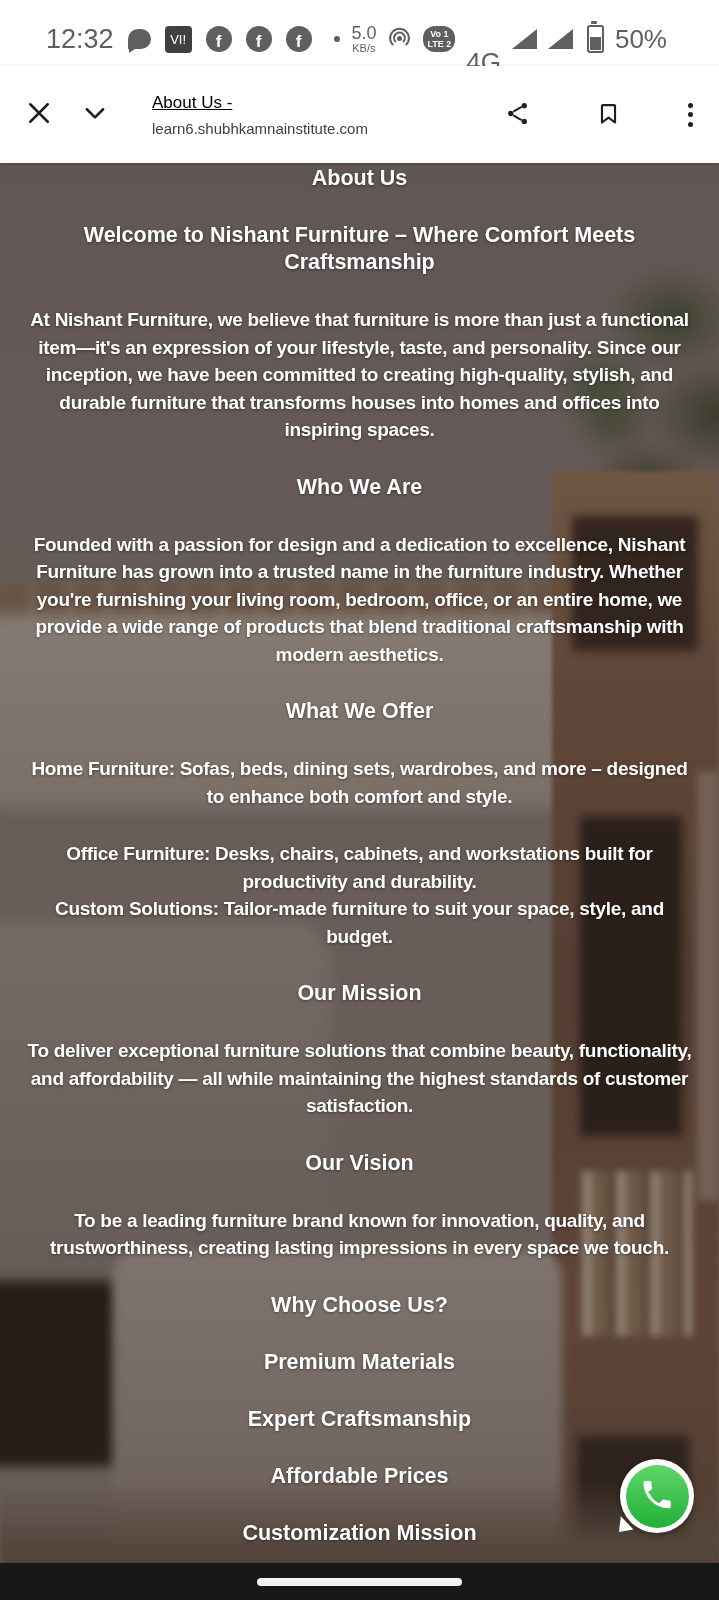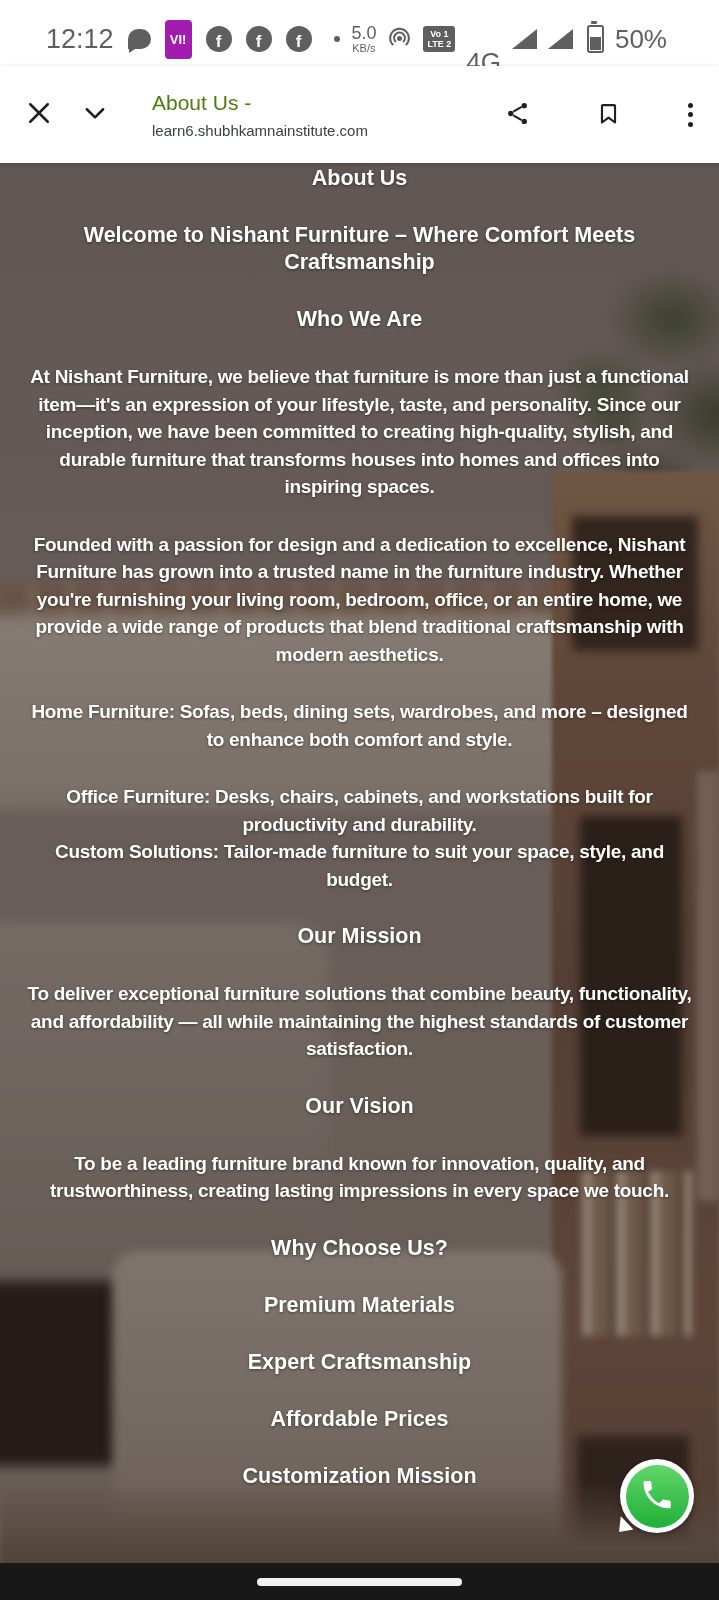--- a/index.html
+++ b/index.html
@@ -9,52 +9,52 @@
   
   .statusbar{position:absolute;top:0;left:0;right:0;height:66px;background:#fff;
     display:flex;align-items:center;justify-content:space-between;
     padding:12px 52px 0 46px;box-sizing:border-box;color:#5f5f5f;}
   .sb-left{display:flex;align-items:center;gap:14px;}
   .sb-time{font-size:27px;}
   .ic-bubble{position:relative;width:23px;height:20px;background:#5f5f5f;
     border-radius:10px 10px 10px 0;}
   .ic-bubble::after{content:"";position:absolute;left:1px;bottom:-4px;width:0;height:0;
     border-left:9px solid #5f5f5f;border-bottom:6px solid transparent;}
-  .ic-vi{width:27px;height:39px;background:#a21caf;border-radius:4px;color:#fff;
-    font-size:13px;font-weight:bold;display:flex;align-items:center;justify-content:center;}
+  .ic-vi{width:27px;height:27px;background:#404040;border-radius:4px;color:#fff;
+    font-size:13px;font-weight:normal;display:flex;align-items:center;justify-content:center;}
   .ic-fb{width:26px;height:26px;border-radius:50%;background:#5f5f5f;color:#fff;
     font-size:17px;font-weight:bold;display:flex;align-items:flex-end;justify-content:center;
     line-height:1.25;overflow:hidden;}
   .ic-dot{width:6px;height:6px;border-radius:50%;background:#5f5f5f;margin-left:8px;}
   .sb-right{display:flex;align-items:center;gap:11px;}
   .speed{display:flex;flex-direction:column;align-items:center;line-height:1.05;}
   .speed .val{font-size:18px;}
   .speed .unit{font-size:11px;}
-  .ic-volte{background:#5f5f5f;color:#fff;border-radius:3px;padding:3px 4px;
+  .ic-volte{background:#5f5f5f;color:#fff;border-radius:12px;padding:3px 4px;
     font-size:9px;font-weight:bold;line-height:1.15;display:flex;flex-direction:column;
     align-items:center;white-space:nowrap;}
   .sb-4g{font-size:26px;margin-top:47px;}
   .tri{width:0;height:0;border-left:25px solid transparent;border-bottom:20px solid #5f5f5f;}
   .battery{position:relative;width:13px;height:24px;border:2.5px solid #5f5f5f;
     border-radius:3px;margin-left:3px;}
   .battery::before{content:"";position:absolute;top:-6px;left:2px;width:6px;height:3px;
     background:#5f5f5f;border-radius:1px;}
   .battery::after{content:"";position:absolute;left:1px;right:1px;bottom:1px;height:54%;
     background:#5f5f5f;}
   .sb-pct{font-size:26px;}
 
   
   .header{position:absolute;top:66px;left:0;right:0;height:97px;background:#fff;z-index:6;
     display:flex;align-items:center;padding:0 24px;box-sizing:border-box;
     box-shadow:0 1px 4px rgba(0,0,0,0.22);}
   .hbtn{background:none;border:none;padding:0;display:flex;align-items:center;
     justify-content:center;cursor:pointer;}
   .hbtn + .hbtn{margin-left:26px;}
   .htitles{flex:1;margin-left:42px;overflow:hidden;text-align:left;}
-  .htitle{font-size:21px;color:#4d7c0f;}
+  .htitle{font-size:17px;color:#000000;text-decoration:underline;}
   .hurl{font-size:15px;color:#3c4043;margin-top:7px;}
   .hactions{display:flex;align-items:center;gap:38px;margin-left:14px;}
   .ic-overflow{display:flex;flex-direction:column;gap:4.5px;padding:2px;}
   .ic-overflow i{width:5px;height:5px;border-radius:50%;background:#1f1f1f;}
 
   
   .content{position:absolute;top:163px;left:0;width:719px;height:1437px;overflow:hidden;
     background:#756b68;}
   .bg,.bg *{position:absolute;}
   .bg{inset:0;}
@@ -108,21 +108,21 @@
     display:flex;align-items:center;justify-content:center;}
   .nav-pill{width:205px;height:8px;border-radius:4px;background:#f3f3f3;border:none;padding:0;cursor:pointer;}
 </style>
 </head>
 <body>
 
 <div class="screen">
 
   <div class="statusbar">
     <div class="sb-left">
-      <span class="sb-time">12:12</span>
+      <span class="sb-time">12:32</span>
       <span class="ic-bubble"></span>
       <span class="ic-vi">VI!</span>
       <span class="ic-fb">f</span>
       <span class="ic-fb">f</span>
       <span class="ic-fb">f</span>
       <span class="ic-dot"></span>
     </div>
     <div class="sb-right">
       <span class="speed">
         <span class="val">5.0</span>
@@ -211,23 +211,24 @@
       <div class="bg-sofaseat"></div>
       <div class="bg-table"></div>
       <div class="bg-pouf"></div>
       <div class="bg-floor"></div>
     </div>
     <div class="overlay"></div>
 
     <div class="textcol">
       <div class="block h">About Us</div>
       <div class="block h">Welcome to Nishant Furniture – Where Comfort Meets Craftsmanship</div>
+      <div class="block p">At Nishant Furniture, we believe that furniture is more than just a functional item—it's an expression of your lifestyle, taste, and personality. Since our inception, we have been committed to creating high-quality, stylish, and durable furniture that transforms houses into homes and offices into inspiring spaces.</div>
       <div class="block h">Who We Are</div>
-      <div class="block p">At Nishant Furniture, we believe that furniture is more than just a functional item—it's an expression of your lifestyle, taste, and personality. Since our inception, we have been committed to creating high-quality, stylish, and durable furniture that transforms houses into homes and offices into inspiring spaces.</div>
       <div class="block p">Founded with a passion for design and a dedication to excellence, Nishant Furniture has grown into a trusted name in the furniture industry. Whether you're furnishing your living room, bedroom, office, or an entire home, we provide a wide range of products that blend traditional craftsmanship with modern aesthetics.</div>
+      <div class="block h">What We Offer</div>
       <div class="block p">Home Furniture: Sofas, beds, dining sets, wardrobes, and more – designed to enhance both comfort and style.</div>
       <div class="block p">Office Furniture: Desks, chairs, cabinets, and workstations built for productivity and durability.
 Custom Solutions: Tailor-made furniture to suit your space, style, and budget.</div>
       <div class="block h">Our Mission</div>
       <div class="block p">To deliver exceptional furniture solutions that combine beauty, functionality, and affordability — all while maintaining the highest standards of customer satisfaction.</div>
       <div class="block h">Our Vision</div>
       <div class="block p">To be a leading furniture brand known for innovation, quality, and trustworthiness, creating lasting impressions in every space we touch.</div>
       <div class="block h">Why Choose Us?</div>
       <div class="block h">Premium Materials</div>
       <div class="block h">Expert Craftsmanship</div>

